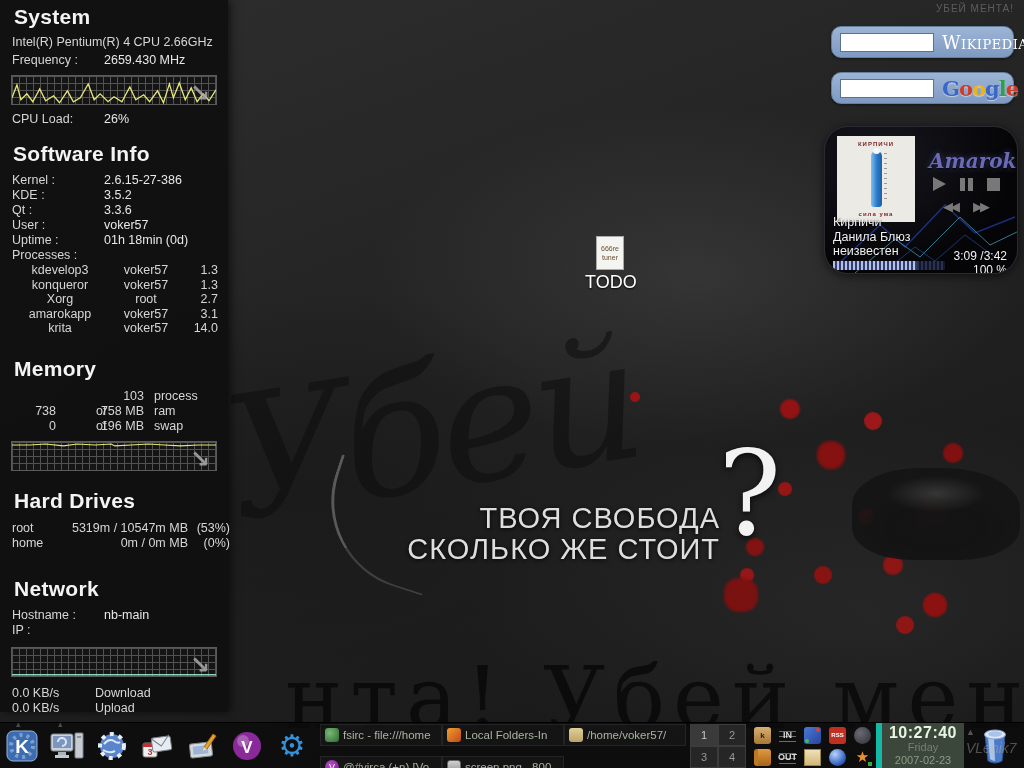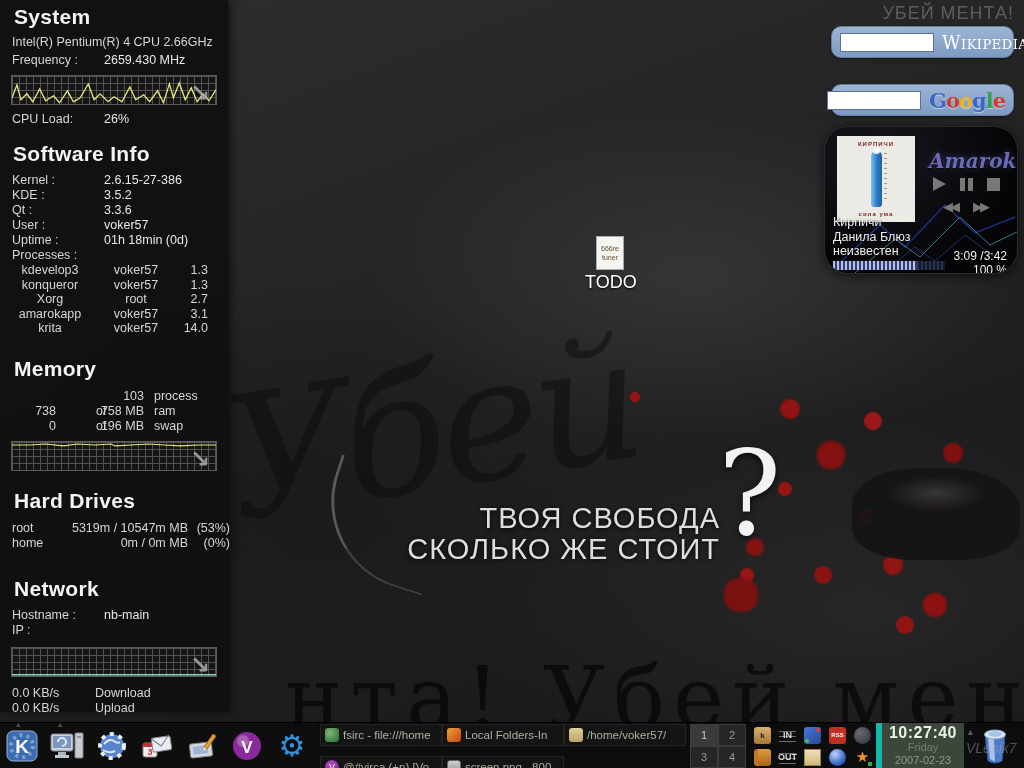--- a/index.html
+++ b/index.html
@@ -8,21 +8,21 @@
 
   
   #desktop {
     position:absolute; inset:0; width:1024px; height:768px; overflow:hidden;
     background:
       radial-gradient(ellipse 500px 260px at 68% 36%, rgba(100,100,100,.28), transparent 65%),
       radial-gradient(ellipse 420px 300px at 30% 64%, rgba(25,25,25,.8), transparent 70%),
       radial-gradient(ellipse 600px 300px at 85% 80%, rgba(80,80,80,.22), transparent 65%),
       linear-gradient(160deg, #2e2e2e 0%, #242424 40%, #1c1c1c 75%, #161616 100%);
   }
-  .ghost-top { position:absolute; right:10px; top:3px; font-size:18px; color:rgba(160,160,160,.45); letter-spacing:1px;margin-left:8px; }
+  .ghost-top { position:absolute; right:10px; top:3px; font-size:10px; color:rgba(160,160,160,.45); letter-spacing:1px;margin-left:8px; }
   .ghost-bottom {
     position:absolute; left:285px; top:648px; width:900px; white-space:nowrap; overflow:hidden;
     font-family:"DejaVu Serif", serif; font-size:86px; letter-spacing:8px;
     color:rgba(8,8,8,.8); z-index:1;
   }
   .ghost-script {
     position:absolute; left:225px; top:330px; font-family:"DejaVu Serif", serif; font-style:italic;
     font-size:170px; color:rgba(12,12,12,.55); transform:rotate(-9deg); z-index:1; letter-spacing:-6px;
   }
   .swash {
@@ -69,36 +69,36 @@
   .kv .v { color:#e8e8e8; }
   .plain { padding-left:12px; line-height:15px; }
   .graph { position:relative; width:206px; height:30px; margin:7px 0 0 11px;
     background-color:rgba(25,25,25,.5);
     background-image:linear-gradient(to right, #525252 1px, transparent 1px),
                      linear-gradient(to bottom, #525252 1px, transparent 1px);
     background-size:7px 7px; border:1px solid #5a5a5a; }
   .graph svg { position:absolute; inset:0; }
   .graph .dl-arrow { position:absolute; right:6px; bottom:-4px; font-family:"DejaVu Sans",sans-serif;
     font-size:24px; color:rgba(170,170,170,.85); font-weight:bold; line-height:30px; }
-  .procrow { display:grid; grid-template-columns:100px 72px 36px; line-height:14.5px; }
+  .procrow { display:grid; grid-template-columns:100px 72px 36px; line-height:14.5px; padding-left:10px; }
   .procrow .pn { text-align:center; } .procrow .pu { text-align:center; } .procrow .pc { text-align:right; }
   .memrow { display:grid; grid-template-columns:44px 26px 62px 10px 1fr; line-height:15px; padding-left:12px; }
   .memrow .m1 { text-align:right; } .memrow .m2 { text-align:center;padding-left:40px; } .memrow .m3 { text-align:right; }
   .drvrow { display:grid; grid-template-columns:42px 134px 42px; line-height:15px; padding-left:12px; }
   .drvrow .du { text-align:right; } .drvrow .dp { text-align:right; }
   .netrow { display:grid; grid-template-columns:83px 1fr; line-height:15px; padding-left:12px; }
 
   
   .search-widget {
     position:absolute; left:831px; width:183px; height:32px; z-index:4;
     background:linear-gradient(#9db4d4, #7e9ac2); border:1px solid #64809f; border-radius:10px;
     display:flex; align-items:center; padding:0 8px; gap:8px;
     box-shadow:0 1px 3px rgba(0,0,0,.5);
   }
-  #wiki-widget { top:26px; } #google-widget { top:84px;justify-content:flex-end; }
+  #wiki-widget { top:26px; } #google-widget { top:72px; }
   .search-widget input { width:94px; height:19px; border:1px solid #5a718f; background:#fff; font-size:11px; padding:0 3px; }
   .wiki-logo { font-family:"DejaVu Serif", serif; font-variant:small-caps; font-size:18px; color:#fff; letter-spacing:.5px; }
   .google-logo { font-family:"DejaVu Serif", serif; font-weight:bold; font-size:21px; letter-spacing:-1px;
     text-shadow:0 1px 1px rgba(255,255,255,.55); }
   .g0,.g3 { color:#3a67c8; } .g1,.g5 { color:#d03c2a; } .g2 { color:#eeb211; } .g4 { color:#2f9f4f; }
 
   
   #amarok {
     position:absolute; left:824px; top:126px; width:194px; height:148px; z-index:4;
     background:radial-gradient(ellipse at 30% 20%, #16161e, #050507 70%);

